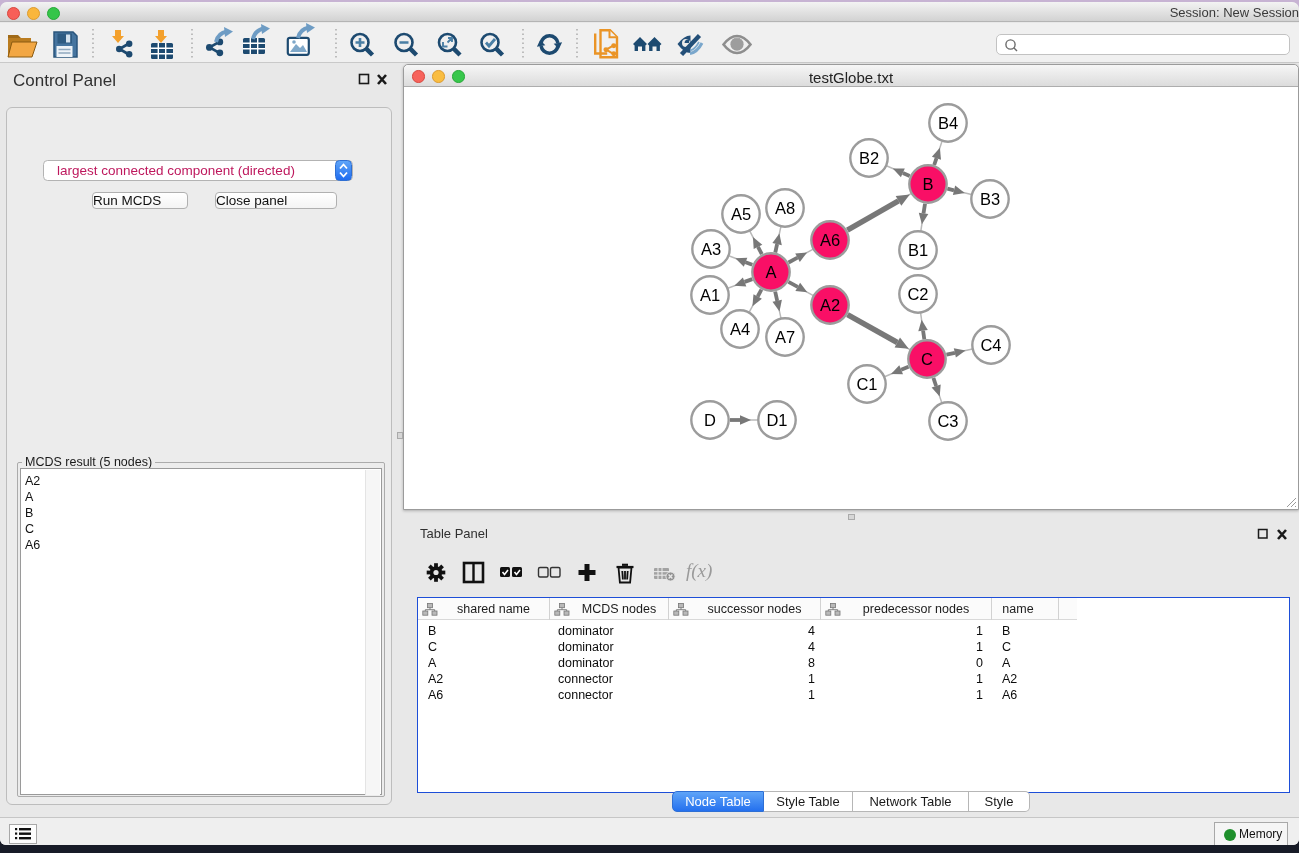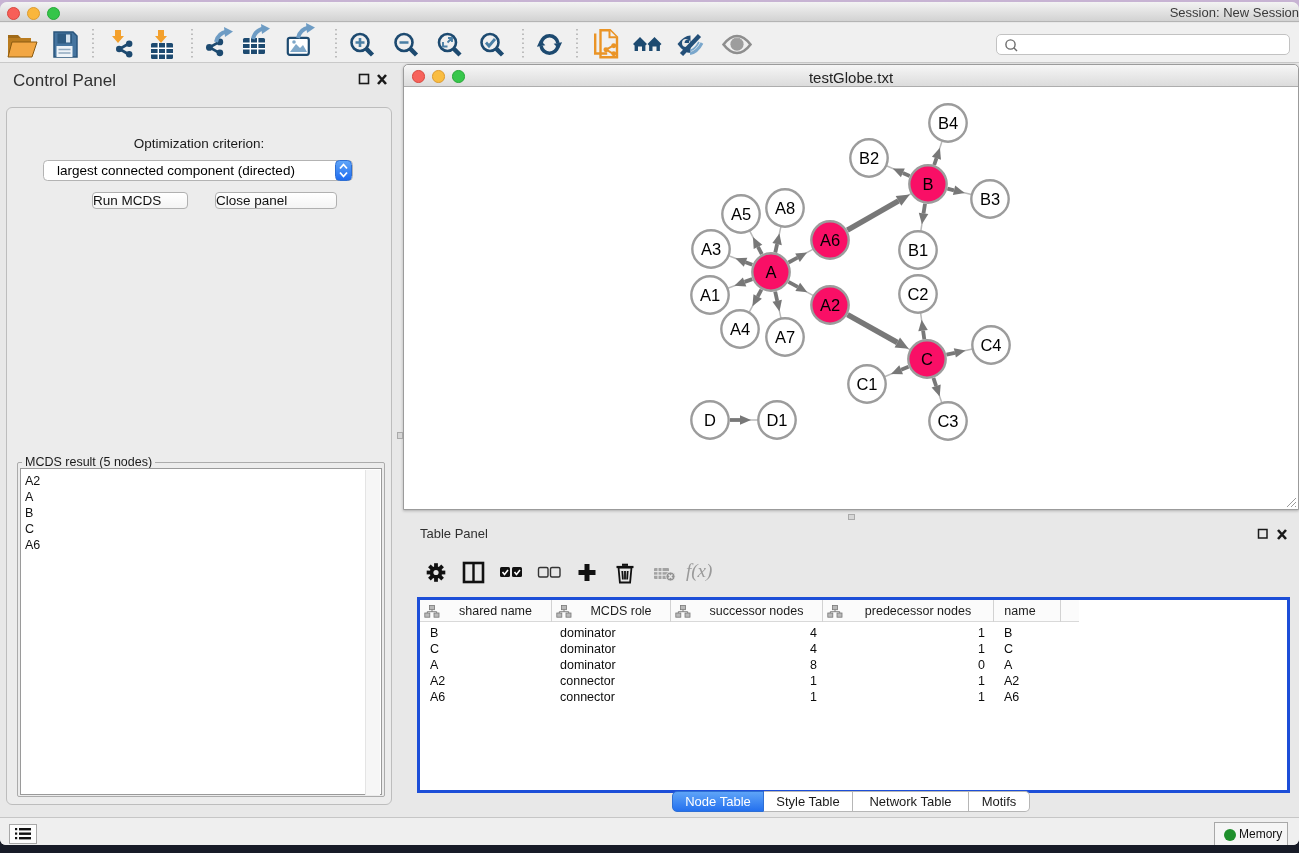--- a/index.html
+++ b/index.html
@@ -12,35 +12,35 @@
 #search{position:absolute;left:996px;top:11px;width:294px;height:21px;background:#fff;border:1px solid #c2c2c2;border-radius:5px}
 
 #cp-title{position:absolute;left:13px;top:69px;font-size:17px;color:#303030}
 #cp-body{position:absolute;left:6px;top:105px;width:386px;height:698px;background:#ececec;border:1px solid #bdbdbd;border-radius:6px}
 .seg{position:absolute;display:flex;height:21px;z-index:5}
 .seg div{background:#fff;border:1px solid #b6b6b6;border-left:none;font-size:13px;color:#1a1a1a;display:flex;align-items:center;justify-content:center}
 .seg div:first-child{border-left:1px solid #b6b6b6;border-radius:5px 0 0 5px}
 .seg div:last-child{border-radius:0 5px 5px 0}
 .seg div.on{background:linear-gradient(#5ea4f8,#2470ee);border-color:#2e6fd4;color:#fff}
 #opt-label{position:absolute;left:6px;top:134px;width:386px;text-align:center;font-size:13.5px;color:#1a1a1a}
-#dropdown{position:absolute;left:43px;top:158px;width:310px;height:21px;background:#fff;border:1px solid #b3b3b3;border-radius:4.5px;font-size:13.5px;color:#000000;line-height:19px;padding-left:13px}
+#dropdown{position:absolute;left:43px;top:158px;width:310px;height:21px;background:#fff;border:1px solid #b3b3b3;border-radius:4.5px;font-size:13.5px;color:#be185d;line-height:19px;padding-left:13px}
 #dd-step{position:absolute;right:0px;top:-1px;width:17px;height:21px;border-radius:4.5px;background:linear-gradient(#5fa5f8,#1f6cf0);border:1px solid #2e6fd4}
 .btn{position:absolute;height:17px;background:linear-gradient(#ffffff,#f4f4f4);border:1px solid #b0b0b0;border-radius:4px;font-size:13.5px;color:#111;line-height:15px}
 #fieldset{position:absolute;left:17px;top:460px;width:368px;height:335px;border:1px solid #ababab;border-radius:2px}
 #fieldset .legend{position:absolute;left:4px;top:-8px;background:#ececec;padding:0 3px;font-size:12.5px;color:#1a1a1a}
 #listbox{position:absolute;left:2px;top:5px;width:362px;height:327px;background:#fff;border:1px solid #9a9a9a}
 #listbox .sb{position:absolute;right:1px;top:1px;width:15px;height:325px;background:#f6f6f6;border-left:1px solid #e4e4e4}
 #listbox .it{position:absolute;left:4px;font-size:12.5px;color:#111}
 
 #netwin{position:absolute;left:403px;top:62px;width:896px;height:446px;background:#fff;border:1px solid #9b9b9b;border-radius:5px 5px 0 0;box-shadow:0 1px 3px rgba(0,0,0,.25)}
 #net-tb{position:absolute;left:0;top:0;width:100%;height:22px;background:linear-gradient(#f6f6f6,#dcdcdc);border-bottom:1px solid #adadad;border-radius:5px 5px 0 0}
 #net-tb .t{position:absolute;width:100%;text-align:center;top:4px;font-size:15px;color:#232323}
 
 #tp-title{position:absolute;left:420px;top:524px;font-size:13px;color:#303030}
-#tablebox{position:absolute;left:417px;top:595px;width:873px;height:196px;background:#fff;border:3px solid #1d4ed8}
+#tablebox{position:absolute;left:417px;top:595px;width:873px;height:196px;background:#fff;border:1px solid #1d4ed8}
 #thead{position:absolute;left:0;top:0;height:22px;width:659px;background:#fbfbfb;border-bottom:1px solid #d9d9d9}
 .hc{position:absolute;top:0;height:22px;display:flex;align-items:center;border-right:1px solid #d2d2d2;font-size:12.5px;color:#1c1c1c}
 .hc .lbl{flex:1;text-align:center}
 .cell{position:absolute;font-size:12.5px;color:#0c0c0c}
 #btabs{left:672px;top:789px}
 #statusbar{position:absolute;left:0;top:815px;width:100%;height:28px;background:#efefef;border-top:1px solid #c6c6c6}
 #memory{position:absolute;left:1214px;top:820px;width:74px;height:24px;background:#f5f5f5;border:1px solid #a8a8a8;font-size:12px;color:#111;text-align:left;line-height:22px;padding-left:24px}
 #listbtn{position:absolute;left:9px;top:822px;width:28px;height:20px;background:#fdfdfd;border:1px solid #a8a8a8}
 </style></head><body>
 <div id="desktop-top"></div>
@@ -187,21 +187,20 @@
         </svg>
       </div>
   </div>
 
   <div id="cp-title">Control Panel</div>
   <svg style="position:absolute;left:358px;top:71px" width="32" height="13" viewBox="0 0 32 13">
     <rect x="1.5" y="1.5" width="9" height="9" fill="none" stroke="#1a1a1a" stroke-width="1.6"></rect>
     <path d="M20,2 L28,11 M28,2 L20,11" stroke="#1a1a1a" stroke-width="2.6"></path>
   </svg>
   <div id="cp-body"></div>
-  <div id="opt-label">Optimization criterion:</div>
   <div id="dropdown">largest connected component (directed)
     <div id="dd-step"><svg width="15" height="19" viewBox="0 0 15 19">
       <path d="M4,7.5 L7.5,3.5 L11,7.5 M4,11.5 L7.5,15.5 L11,11.5" stroke="#fff" stroke-width="1.8" fill="none"></path>
         </svg></div>
   </div>
   <div class="btn" style="left:92px;top:190px;width:96px">Run MCDS</div>
   <div class="btn" style="left:215px;top:190px;width:122px">Close panel</div>
   <div id="fieldset">
       <span class="legend">MCDS result (5 nodes)</span>
     <div id="listbox">
@@ -394,21 +393,21 @@
       </div>
       <div class="hc" style="left:132px;width:119px;padding-left:4px">
         <svg width="16" height="13" viewBox="0 0 16 13" style="flex:none">
           <g fill="#9a9a9a">
             <rect x="5.5" y="0.5" width="5" height="4.2" stroke="#777" stroke-width="0.8" fill="#b9b9b9"></rect>
             <rect x="0.8" y="8" width="5" height="4.2" fill="#b9b9b9" stroke="#777" stroke-width="0.8"></rect>
             <rect x="10" y="8" width="5" height="4.2" fill="#b9b9b9" stroke="#777" stroke-width="0.8"></rect>
             <path d="M8,4.7 v2 M3.3,8 v-1.3 h9.4 v1.3" stroke="#777" stroke-width="0.9" fill="none"></path>
           </g>
         </svg>
-        <span class="lbl">MCDS role</span>
+        <span class="lbl">MCDS nodes</span>
       </div>
       <div class="hc" style="left:251px;width:152px;padding-left:4px">
         <svg width="16" height="13" viewBox="0 0 16 13" style="flex:none">
           <g fill="#9a9a9a">
             <rect x="5.5" y="0.5" width="5" height="4.2" stroke="#777" stroke-width="0.8" fill="#b9b9b9"></rect>
             <rect x="0.8" y="8" width="5" height="4.2" fill="#b9b9b9" stroke="#777" stroke-width="0.8"></rect>
             <rect x="10" y="8" width="5" height="4.2" fill="#b9b9b9" stroke="#777" stroke-width="0.8"></rect>
             <path d="M8,4.7 v2 M3.3,8 v-1.3 h9.4 v1.3" stroke="#777" stroke-width="0.9" fill="none"></path>
           </g>
         </svg>
@@ -451,21 +450,21 @@
       <div class="cell" style="left:10px;top:90px">A6</div>
       <div class="cell" style="left:140px;top:90px">connector</div>
       <div class="cell" style="left:251px;width:146px;text-align:right;top:90px">1</div>
       <div class="cell" style="left:403px;width:162px;text-align:right;top:90px">1</div>
       <div class="cell" style="left:584px;top:90px">A6</div>
   </div>
   <div class="seg" id="btabs">
     <div class="on" style="width:92px">Node Table</div>
       <div style="width:89px">Style Table</div>
     <div style="width:116px">Network Table</div>
-      <div style="width:61px">Motifs</div>
+      <div style="width:61px">Style</div>
   </div>
 
   <div id="statusbar"></div>
   <div id="listbtn"><svg width="26" height="18" viewBox="0 0 26 18">
     <g fill="#111">
           <rect x="5" y="3" width="2.2" height="2.2"></rect>
           <rect x="5" y="7.5" width="2.2" height="2.2"></rect>
           <rect x="5" y="12" width="2.2" height="2.2"></rect>
     <rect x="9" y="3" width="12" height="2.4"></rect>
           <rect x="9" y="7.5" width="12" height="2.4"></rect>

